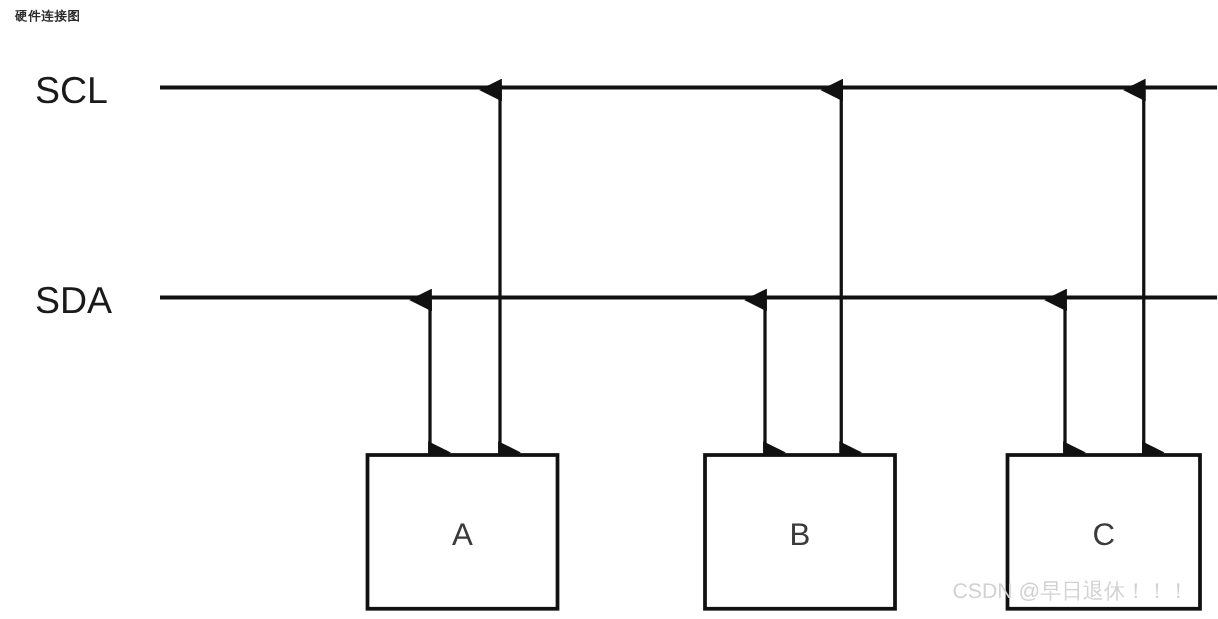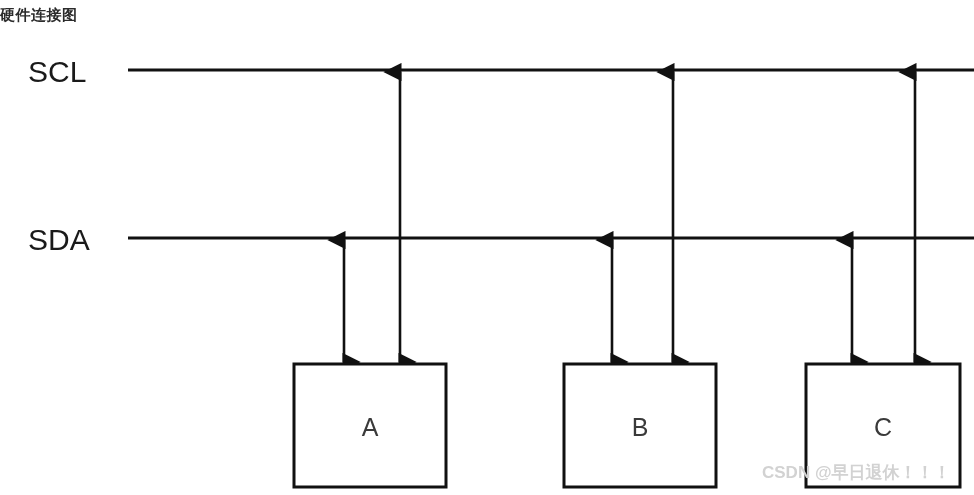--- a/index.html
+++ b/index.html
@@ -12,23 +12,23 @@
   }
   #canvas {
     position: relative;
     width: 974px;
     height: 495px;
     background: #ffffff;
     overflow: hidden;
   }
   #diagram-title {
     position: absolute;
-    left: 0;
+    left: 12px;
     top: 6px;
-    font-size: 15px;
+    font-size: 10px;
     font-weight: bold;
     color: #2b2b2b;
     letter-spacing: 0.5px;
     white-space: nowrap;
   }
   #diagram-svg {
     position: absolute;
     left: 0;
     top: 0;
     width: 974px;
@@ -60,21 +60,20 @@
     stroke-width: 3;
   }
   #watermark {
     position: absolute;
     left: 762px;
     top: 461px;
     font-size: 17px;
     color: #d2d2d2;
     white-space: nowrap;
     font-family: "Liberation Sans", "DejaVu Sans", sans-serif;
-    font-weight: bold;
   }
   #footer-fragment {
     position: absolute;
     left: 2px;
     top: 486px;
     font-size: 11px;
     color: #e8e8e8;
     white-space: nowrap;
     overflow: hidden;
     height: 9px;

